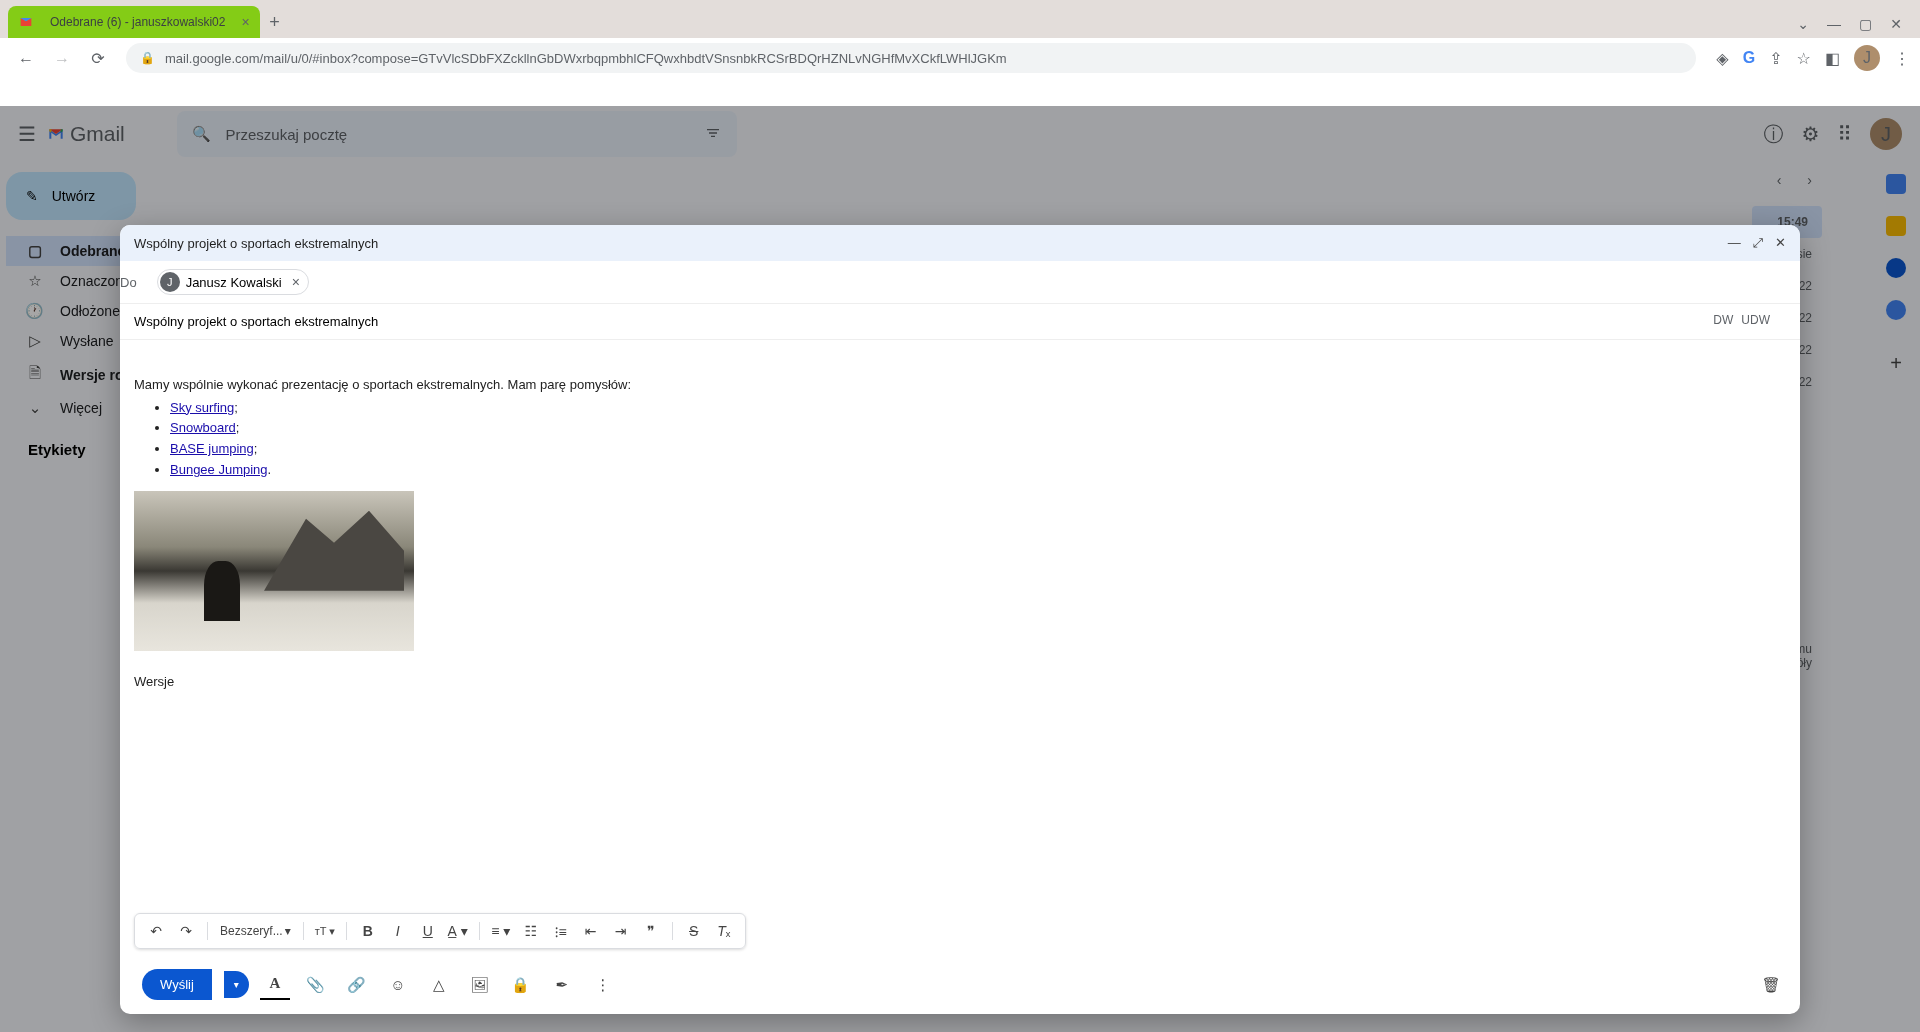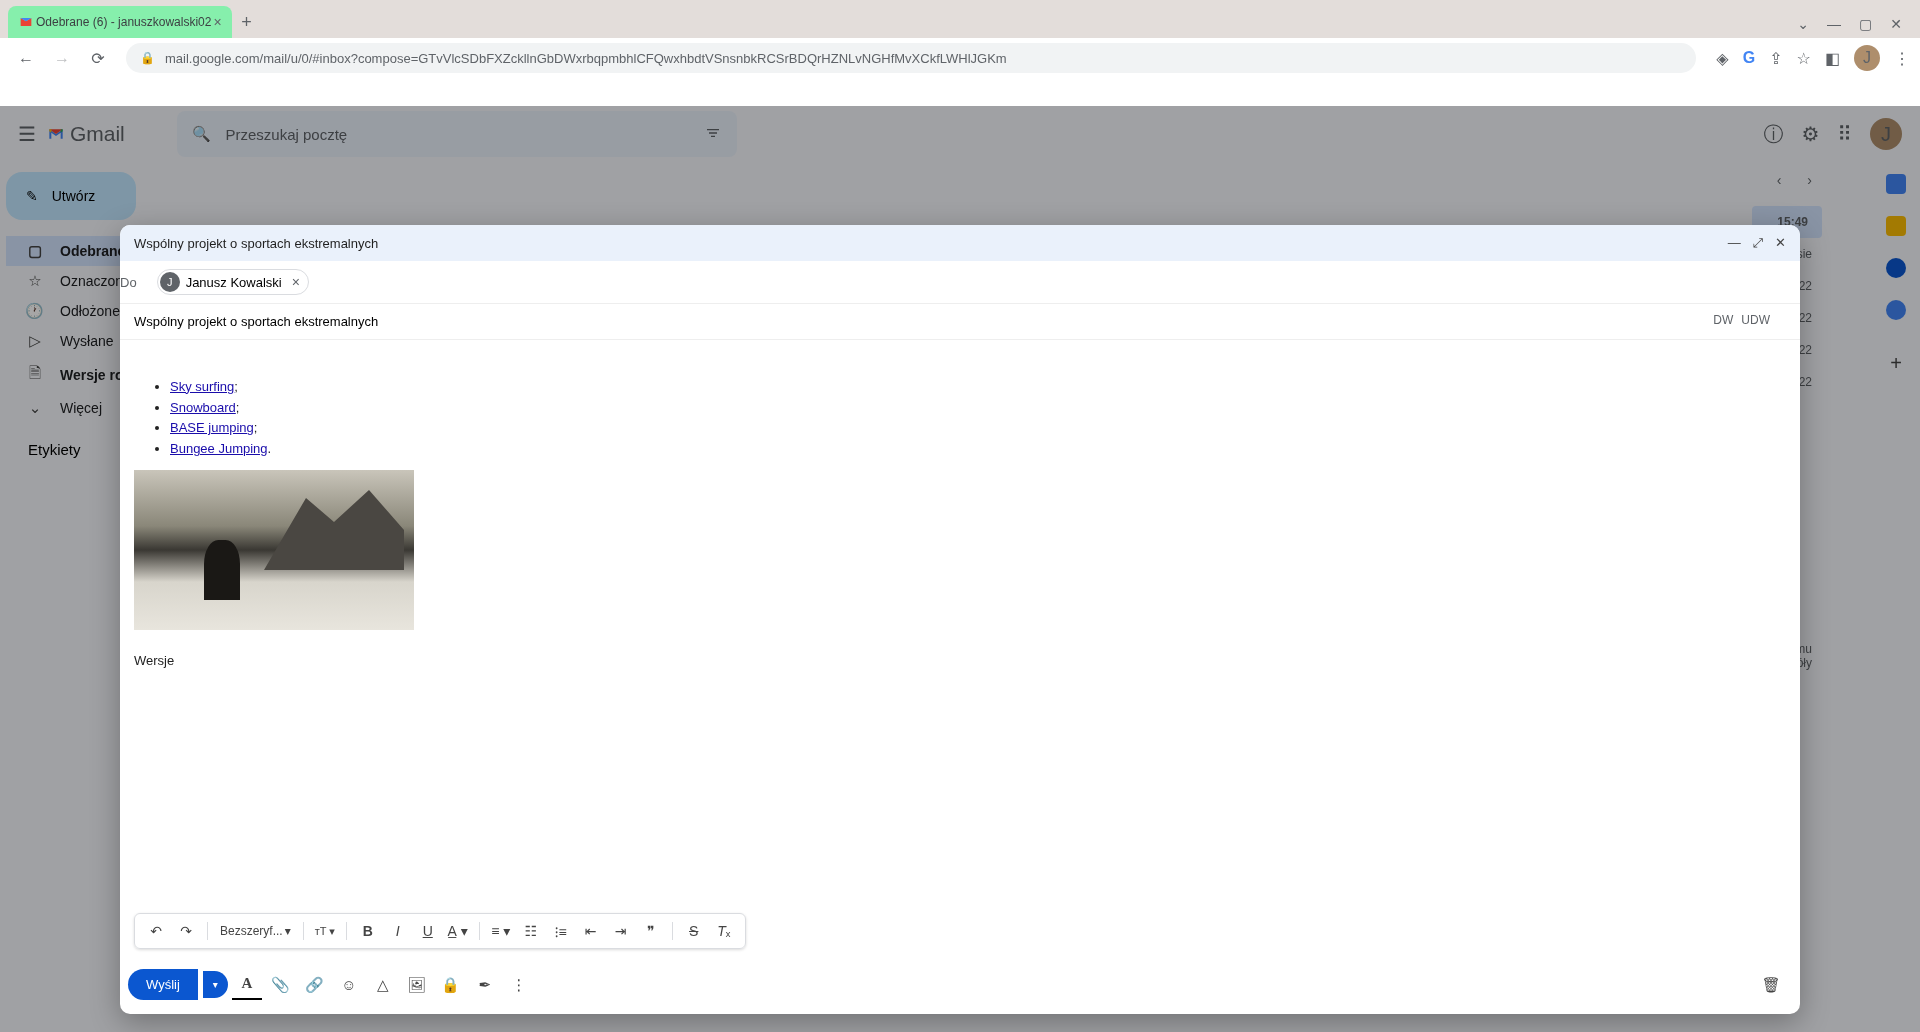--- a/index.html
+++ b/index.html
@@ -1,20 +1,20 @@
 <!DOCTYPE html>
 <html><head>
   <meta charset="utf-8">
   <style>
     * { margin: 0; padding: 0; box-sizing: border-box; font-family: Arial, sans-serif; }
     body { background: #e8e4e1; overflow: hidden; }
     
     
     .browser-tab-bar { background: #e3ddda; height: 38px; display: flex; align-items: flex-end; padding-left: 8px; }
-    .browser-tab { background: #86efac; height: 32px; border-radius: 8px 8px 0 0; padding: 0 10px; display: flex; align-items: center; gap: 2px; min-width: 180px; font-size: 12px; color: #3c4043; }
+    .browser-tab { background: #84cc16; height: 32px; border-radius: 8px 8px 0 0; padding: 0 10px; display: flex; align-items: center; gap: 16px; min-width: 180px; font-size: 12px; color: #3c4043; }
     .tab-favicon { width: 16px; height: 16px; display: flex; align-items: center; justify-content: center; }
     .tab-close { font-size: 14px; color: #5f6368; cursor: pointer; margin-left: auto; }
     .new-tab { width: 30px; display: flex; align-items: center; justify-content: center; height: 32px; color: #5f6368; font-size: 18px; }
     .window-controls { margin-left: auto; display: flex; gap: 18px; padding-right: 18px; padding-bottom: 6px; color: #5f6368; }
     .window-controls span { cursor: pointer; font-size: 14px; }
     
     .browser-toolbar { background: #fff; height: 40px; display: flex; align-items: center; padding: 0 10px; gap: 4px; }
     .nav-btn { width: 32px; height: 32px; display: flex; align-items: center; justify-content: center; border-radius: 50%; color: #5f6368; font-size: 16px; }
     .url-bar { flex: 1; background: #f1f3f4; border-radius: 18px; height: 30px; display: flex; align-items: center; padding: 0 14px; gap: 10px; color: #5f6368; font-size: 13px; margin: 0 8px; }
     .url-bar .lock { font-size: 12px; }
@@ -36,21 +36,21 @@
     .gmail-header-right { margin-left: auto; display: flex; gap: 18px; align-items: center; }
     .gmail-header-right span { font-size: 20px; color: #5f6368; }
     .gmail-avatar { width: 32px; height: 32px; border-radius: 50%; background: #ae8e6c; color: #fff; display: flex; align-items: center; justify-content: center; }
     
     .gmail-body { display: flex; height: calc(100% - 56px); }
     .gmail-sidebar { width: 200px; padding: 10px 0 0 6px; }
     .compose-btn { background: #c2e7ff; border-radius: 16px; padding: 16px 20px; display: flex; align-items: center; gap: 14px; font-size: 14px; width: 130px; margin-bottom: 16px; }
     .sidebar-item { display: flex; align-items: center; gap: 16px; padding: 6px 0 6px 20px; font-size: 14px; color: #202124; border-radius: 0 18px 18px 0; }
     .sidebar-item.active { font-weight: bold; background: #d3e3fd; }
     .sidebar-icon { width: 18px; display: flex; justify-content: center; font-size: 15px; color: #444; }
-    .sidebar-label-heading { padding: 18px 0 0 22px; font-size: 15px; font-weight: 400; }
+    .sidebar-label-heading { padding: 18px 0 0 22px; font-size: 15px; font-weight: 700; }
     
     .gmail-main { flex: 1; position: relative; }
     .main-nav-arrows { position: absolute; right: 60px; top: 10px; display: flex; gap: 26px; color: #5f6368; font-size: 14px; }
     .date-col { position: absolute; right: 60px; top: 44px; text-align: right; font-size: 12px; color: #5f6368; }
     .date-col div { padding: 9px 0; }
     .date-col .highlight { background: #d3e3fd; padding: 9px 14px; margin-right: -10px; font-weight: bold; border-radius: 4px; }
     .extra-text { position: absolute; right: 60px; top: 480px; text-align: right; font-size: 12px; color: #5f6368; }
     
     .gmail-rightbar { width: 48px; display: flex; flex-direction: column; align-items: center; gap: 22px; padding-top: 12px; }
     .rightbar-icon { width: 20px; height: 20px; border-radius: 4px; }
@@ -77,21 +77,21 @@
     
     .compose-image { width: 280px; height: 160px; margin-top: 10px; background: linear-gradient(180deg, #c9c5ba 0%, #8a8779 35%, #3a3833 50%, #d8d5cc 70%, #e8e5dd 100%); position: relative; overflow: hidden; }
     .compose-image::before { content: ''; position: absolute; right: 10px; top: 20px; width: 140px; height: 80px; background: #4a4742; clip-path: polygon(0 100%, 30% 10%, 50% 40%, 75% 0, 100% 50%, 100% 100%); }
     .compose-image::after { content: ''; position: absolute; left: 70px; bottom: 30px; width: 36px; height: 60px; background: #1a1815; border-radius: 40% 40% 0 0; }
     
     .formatting-toolbar { margin: 0 14px 10px 14px; border: 1px solid #dadce0; border-radius: 6px; padding: 4px 8px; display: flex; align-items: center; gap: 4px; box-shadow: 0 1px 3px rgba(0,0,0,0.15); width: fit-content; }
     .fmt-btn { width: 26px; height: 26px; display: flex; align-items: center; justify-content: center; font-size: 14px; color: #444; cursor: pointer; border-radius: 4px; }
     .fmt-sep { width: 1px; height: 18px; background: #dadce0; margin: 0 4px; }
     .fmt-font { font-size: 12px; color: #444; padding: 0 4px; display: flex; align-items: center; gap: 2px; }
     
-    .compose-footer { padding: 10px 14px 14px 8px; display: flex; align-items: center; gap: 4px; }
+    .compose-footer { padding: 10px 14px 14px 22px; display: flex; align-items: center; gap: 11px; }
     .send-btn { background: #0b57d0; color: #fff; border-radius: 18px 0 0 18px; padding: 8px 18px; font-size: 13px; font-weight: 500; border: none; cursor: pointer; }
     .send-dropdown { background: #0b57d0; color: #fff; border-radius: 0 18px 18px 0; padding: 8px 10px; border: none; margin-left: 1px; font-size: 10px; cursor: pointer; }
     .footer-icon { width: 30px; height: 30px; display: flex; align-items: center; justify-content: center; font-size: 15px; color: #444; cursor: pointer; }
     .footer-icon.highlight-a { border-bottom: 2px solid #000; font-weight: bold; font-family: serif; }
     .trash-icon { margin-left: auto; }
     
     svg { width: 16px; height: 16px; fill: currentColor; }
   </style>
 </head>
 <body>
@@ -257,20 +257,21 @@
         <span>UDW</span>
       </div>
     </div>
 
     <div class="subject-row">
       <span>Wspólny projekt o sportach ekstremalnych</span>
     </div>
 
     <div class="compose-body">
       <br>
+      <p>Mamy wspólnie wykonać prezentację o sportach ekstremalnych. Mam parę pomysłów:</p>
       <ul>
         <li><a href="#"><span class="spellcheck-underline">Sky surfing</span></a>;</li>
         <li><a href="#">Snowboard</a>;</li>
         <li><a href="#">BASE jumping</a>;</li>
         <li><a href="#">Bungee Jumping</a>.</li>
       </ul>
       <div class="compose-image"></div>
       <br>
       <p>Wersje</p>
     </div>

